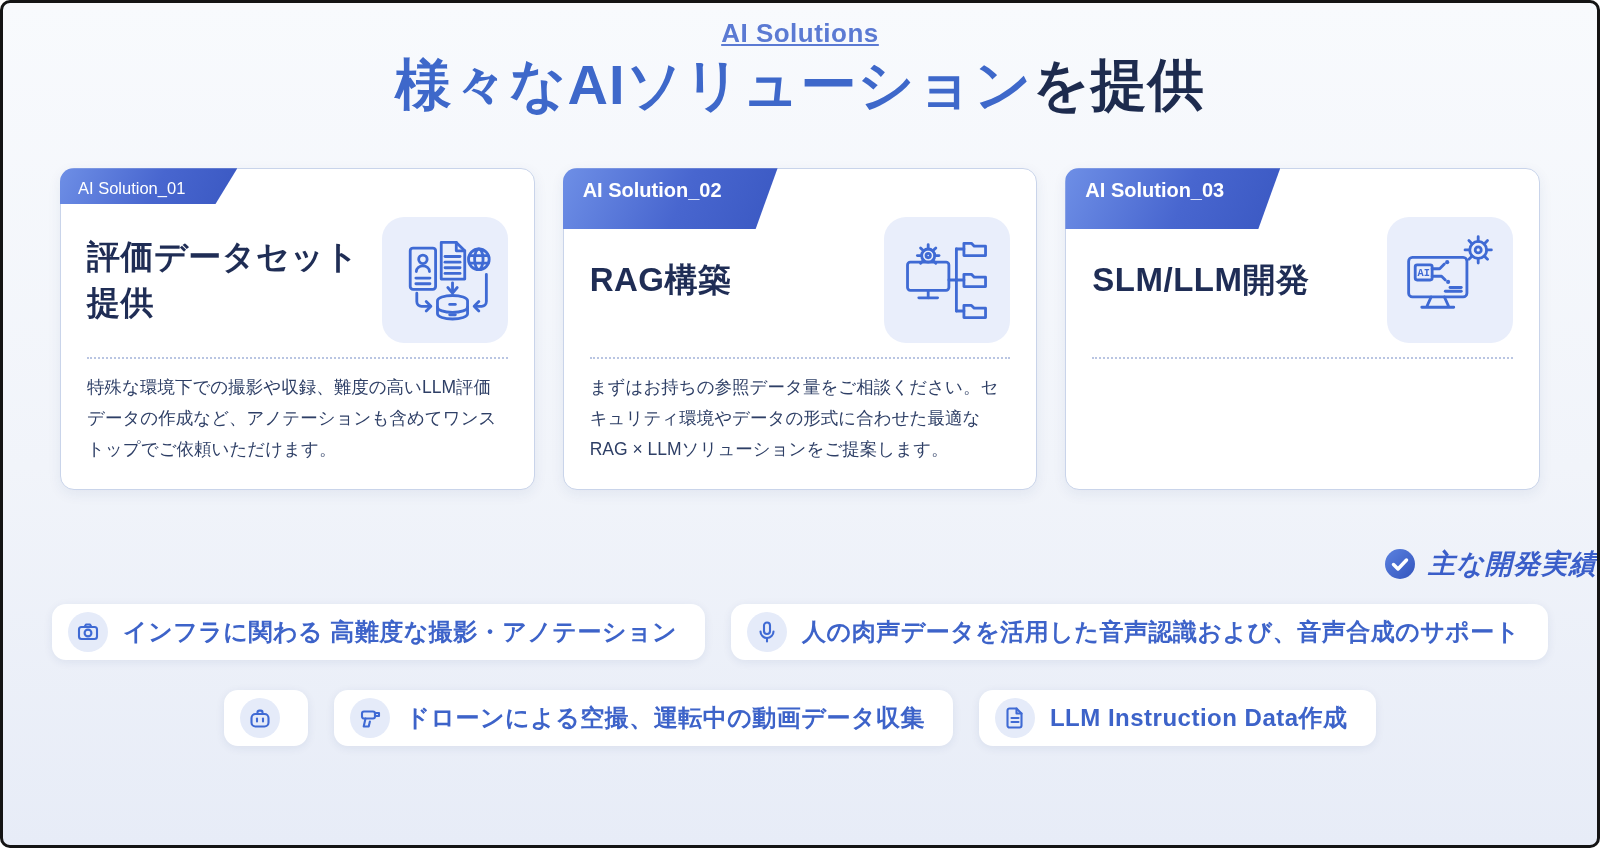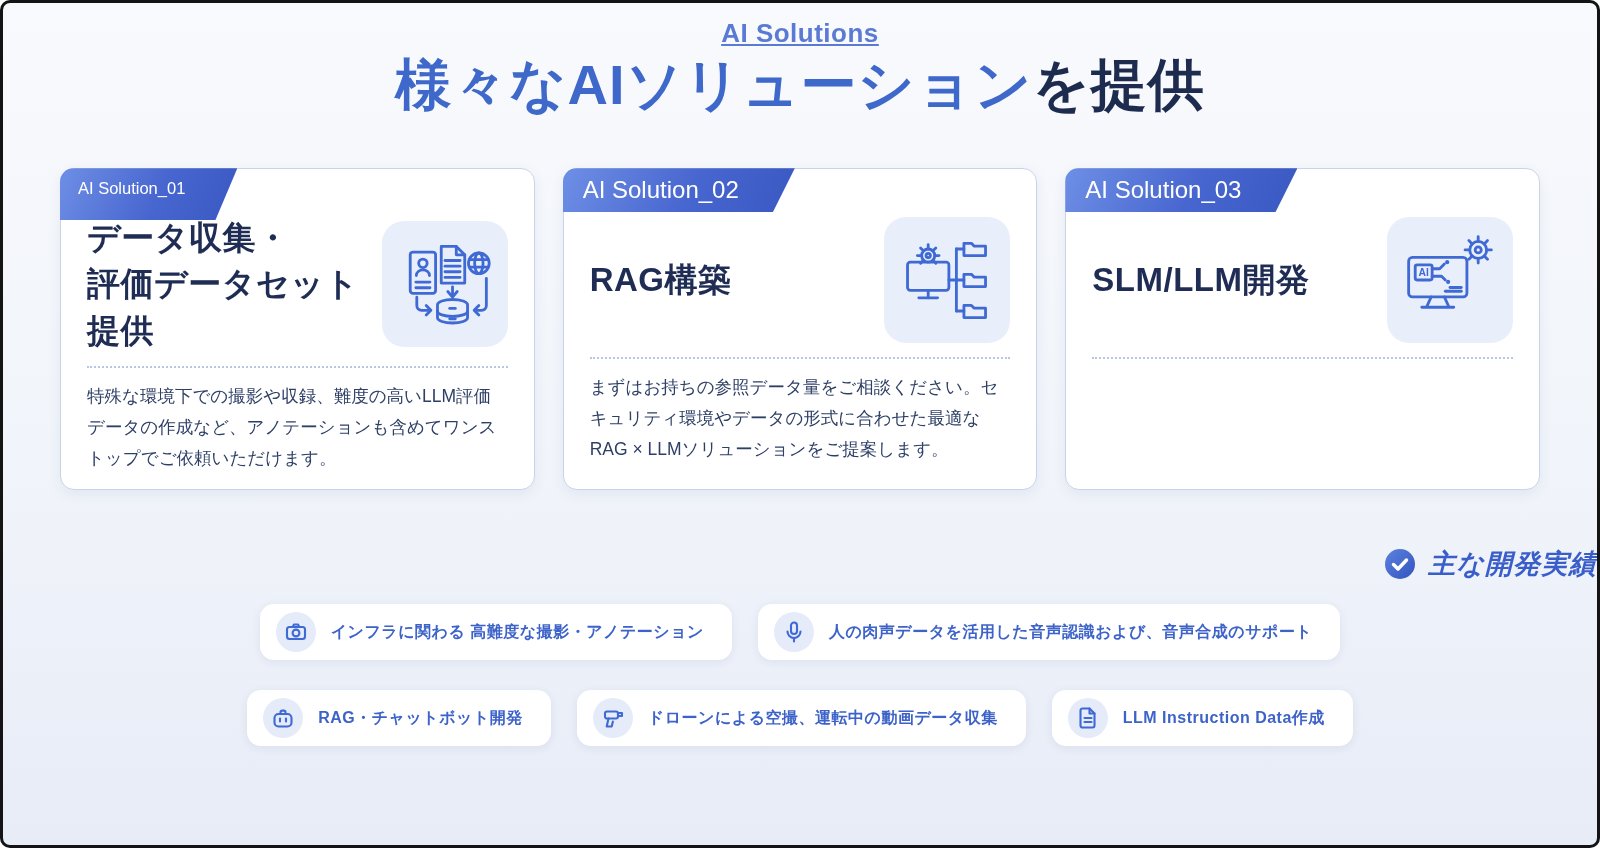--- a/index.html
+++ b/index.html
@@ -39,36 +39,36 @@
   }
   .badge {
     position: absolute; top: -1px; left: -1px;
     display: inline-block;
     color: #ffffff;
     background: linear-gradient(115deg, #6e8fe6 0%, #4866cf 55%, #3a58c2 100%);
     border-top-left-radius: 14px;
     clip-path: polygon(0 0, 100% 0, calc(100% - 22px) 100%, 0 100%);
     white-space: nowrap;
   }
-  .badge-sm { height: 52px; line-height: 40px; font-size: 16.5px; font-weight: 500; padding: 0 52px 0 18px; }
-  .badge-lg { height: 44px; line-height: 44px; font-size: 24px; font-weight: 400; padding: 0 56px 0 20px; }
+  .badge-sm { height: 36px; line-height: 40px; font-size: 16.5px; font-weight: 500; padding: 0 52px 0 18px; }
+  .badge-lg { height: 61px; line-height: 44px; font-size: 20px; font-weight: 700; padding: 0 56px 0 20px; }
   .card-body {
     margin-top: 46px; padding: 0 26px;
     display: flex; align-items: center; justify-content: space-between;
     min-height: 130px;
   }
   .card-title {
     font-size: 33px; font-weight: 800; line-height: 1.4; color: #1f2d55;
     letter-spacing: 0.5px;
   }
   .card-title span { display: block; }
   .icon-box {
     flex: 0 0 126px; width: 126px; height: 126px;
     background: #e9eefb; border-radius: 22px;
-    display: flex; align-items: center; justify-content: center;
+    display: flex; align-items: center; justify-content: center; font-family: Liberation Mono, monospace;
   }
   .dotted { margin: 12px 26px 0; border-top: 2px dotted #b9c5e2; }
   .card-desc {
     margin: 13px 26px 0; font-size: 17.5px; line-height: 1.78; color: #2e3f66;
   }
   
   .ach-heading {
     margin-top: 56px;
     display: flex; align-items: center; justify-content: flex-end; gap: 12px; font-style: italic;
   }
@@ -82,41 +82,40 @@
     height: 56px; background: #ffffff; border-radius: 14px;
     box-shadow: 0 2px 10px rgba(30, 50, 120, 0.08);
     display: flex; align-items: center; gap: 15px;
     padding: 0 28px 0 16px; white-space: nowrap;
   }
   .pill-icon {
     width: 40px; height: 40px; border-radius: 50%;
     background: #e5ebf9;
     display: flex; align-items: center; justify-content: center;
   }
-  .pill-label { font-size: 16px; font-weight: 700; color: #3d63c9; letter-spacing: 0.5px; }
+  .pill-label { font-size: 24px; font-weight: 700; color: #3d63c9; letter-spacing: 0.5px; }
   svg.line-ic { stroke: #3f6ad4; fill: none; stroke-width: 3; stroke-linecap: round; stroke-linejoin: round; }
   svg.small-ic { stroke: #3f6ad4; fill: none; stroke-width: 2.1; stroke-linecap: round; stroke-linejoin: round; }
 </style>
 </head>
 <body>
 
 <div class="frame">
 
   <div class="header">
     <div class="eyebrow">AI Solutions</div>
     <h1 class="main-title"><span class="hl">様々なAIソリューション</span><span>を提供</span></h1>
   </div>
 
   <div class="cards">
 
     <article class="card">
       <div class="badge badge-sm">AI Solution_01</div>
       <div class="card-body">
         <h2 class="card-title">
-          <span>データ収集・</span>
           <span>評価データセット提供</span>
         </h2>
         <div class="icon-box">
           <svg class="line-ic" width="94" height="94" viewBox="0 0 100 100">
             <rect x="13" y="16" width="27" height="44" rx="3"></rect>
             <circle cx="26.5" cy="28" r="4.5"></circle>
             <path d="M19.5 41 a7 6 0 0 1 14 0"></path>
             <line x1="19" y1="48" x2="34" y2="48"></line>
             <line x1="19" y1="54" x2="34" y2="54"></line>
             <path d="M46 10 h16 l9 9 v30 h-25 z"></path>
@@ -257,21 +256,20 @@
   <div class="pill-row r2">
     <div class="pill">
       <span class="pill-icon">
         <svg class="small-ic" width="24" height="24" viewBox="0 0 24 24">
           <rect x="3.5" y="8" width="17" height="12.5" rx="4"></rect>
           <path d="M9.5 8 v-1.8 a1.6 1.6 0 0 1 1.6 -1.6 h1.8 a1.6 1.6 0 0 1 1.6 1.6 v1.8"></path>
           <line x1="9" y1="12.5" x2="9" y2="15.5"></line>
           <line x1="15" y1="12.5" x2="15" y2="15.5"></line>
         </svg>
       </span>
-      <span class="pill-label">RAG・チャットボット開発</span>
     </div>
     <div class="pill">
       <span class="pill-icon">
         <svg class="small-ic" width="24" height="24" viewBox="0 0 24 24">
           <rect x="4" y="5.5" width="13" height="7" rx="2"></rect>
           <rect x="17" y="7" width="4" height="3"></rect>
           <path d="M7.5 12.5 l-1.8 8 h5 l1.2 -5"></path>
         </svg>
       </span>
       <span class="pill-label">ドローンによる空撮、運転中の動画データ収集</span>

